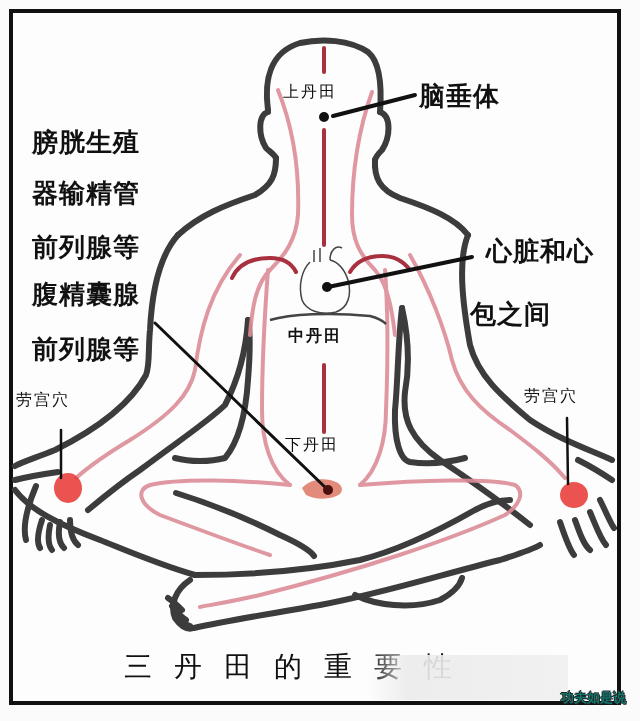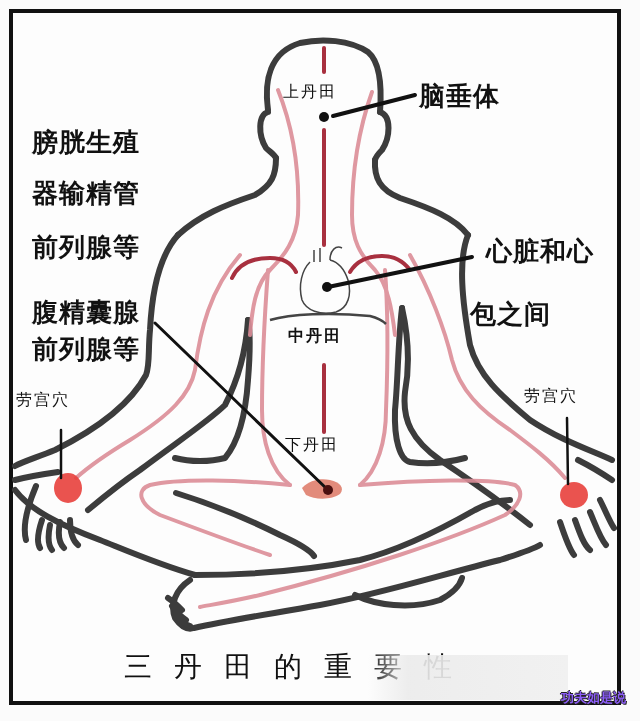--- a/index.html
+++ b/index.html
@@ -50,21 +50,21 @@
       left: 368px; top: 655px;
       width: 200px; height: 45px;
       background: linear-gradient(to right, rgba(255,255,255,0) 0%, rgba(235,235,235,0.9) 20%, rgba(240,240,240,0.92) 100%);
     }
     .watermark {
       position: absolute;
       right: 14px; top: 689px;
       font-family: "DejaVu Sans", sans-serif;
       font-size: 13px;
       font-weight: bold;
-      color: #8b5cf6;
+      color: #0f766e;
       text-shadow: 1px 1px 0 #222, -1px 0 0 #222, 0 -1px 0 #222;
       white-space: nowrap;
     }
   </style>
 </head>
 <body>
 
 <div class="frame"></div>
 
 <svg class="figure" width="640" height="721" viewBox="0 0 640 721" xmlns="http://www.w3.org/2000/svg">
@@ -158,21 +158,21 @@
 <div class="label bold-label" style="left:419px; top:74px;">脑垂体</div>
 
 <div class="label bold-label" style="left:470px; top:229px;padding-left:16px;">心脏和心</div>
 <div class="label bold-label" style="left:470px; top:292px;">包之间</div>
 <div class="label serif-label" style="left:288px; top:328px;font-weight:bold;">中丹田</div>
 <div class="label serif-label" style="left:285px; top:437px;">下丹田</div>
 
 <div class="label bold-label" style="left:32px; top:120px;">膀胱生殖</div>
 <div class="label bold-label" style="left:32px; top:171px;">器输精管</div>
 <div class="label bold-label" style="left:32px; top:225px;">前列腺等</div>
-<div class="label bold-label" style="left:32px; top:292px;font-family:Liberation Mono, monospace;">腹精囊腺</div>
+<div class="label bold-label" style="left:32px; top:272px;">腹精囊腺</div>
 <div class="label bold-label" style="left:32px; top:327px;">前列腺等</div>
 
 <div class="label serif-label" style="left:16px; top:392px;">劳宫穴</div>
 <div class="label serif-label" style="left:524px; top:388px;">劳宫穴</div>
 
 <div class="title">三丹田的重要性</div>
 <div class="blur-overlay"></div>
 <div class="watermark">功夫如是说</div>
 
 </body></html>

